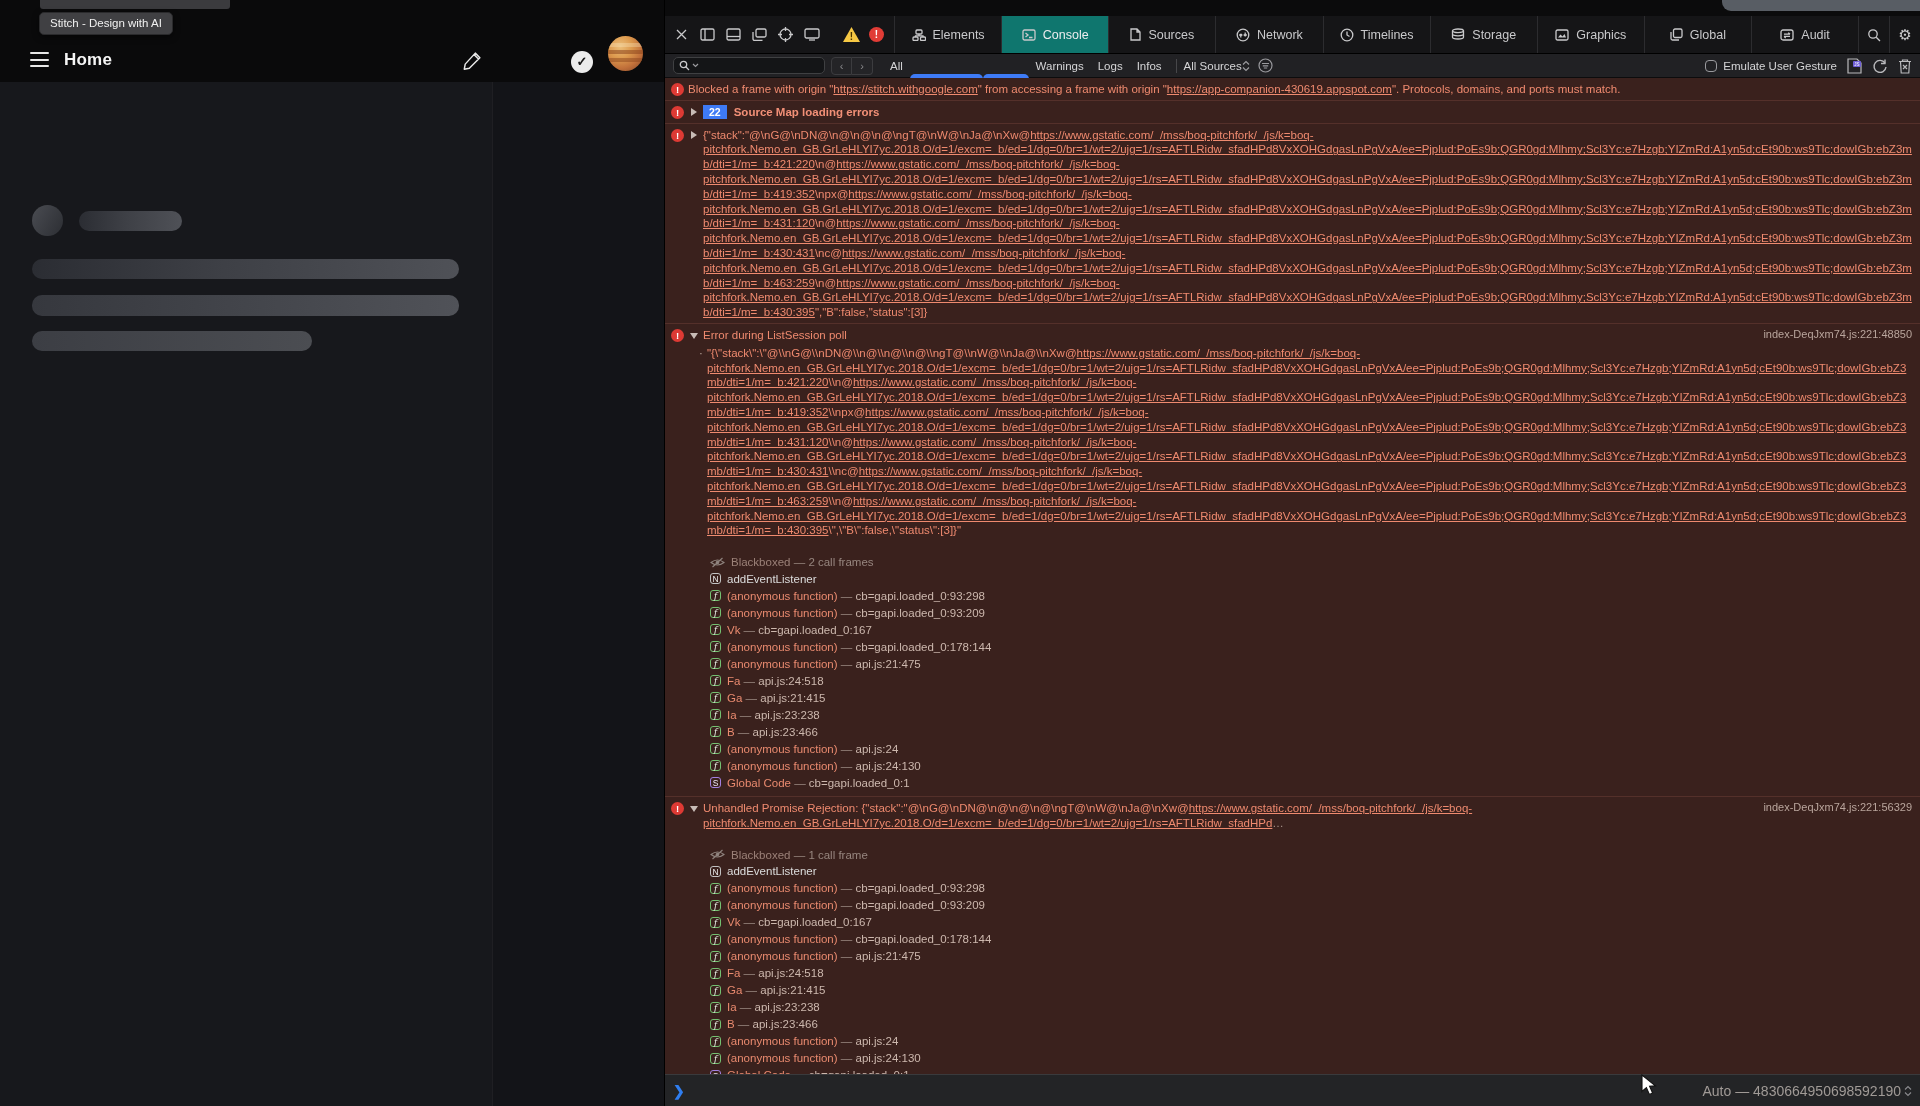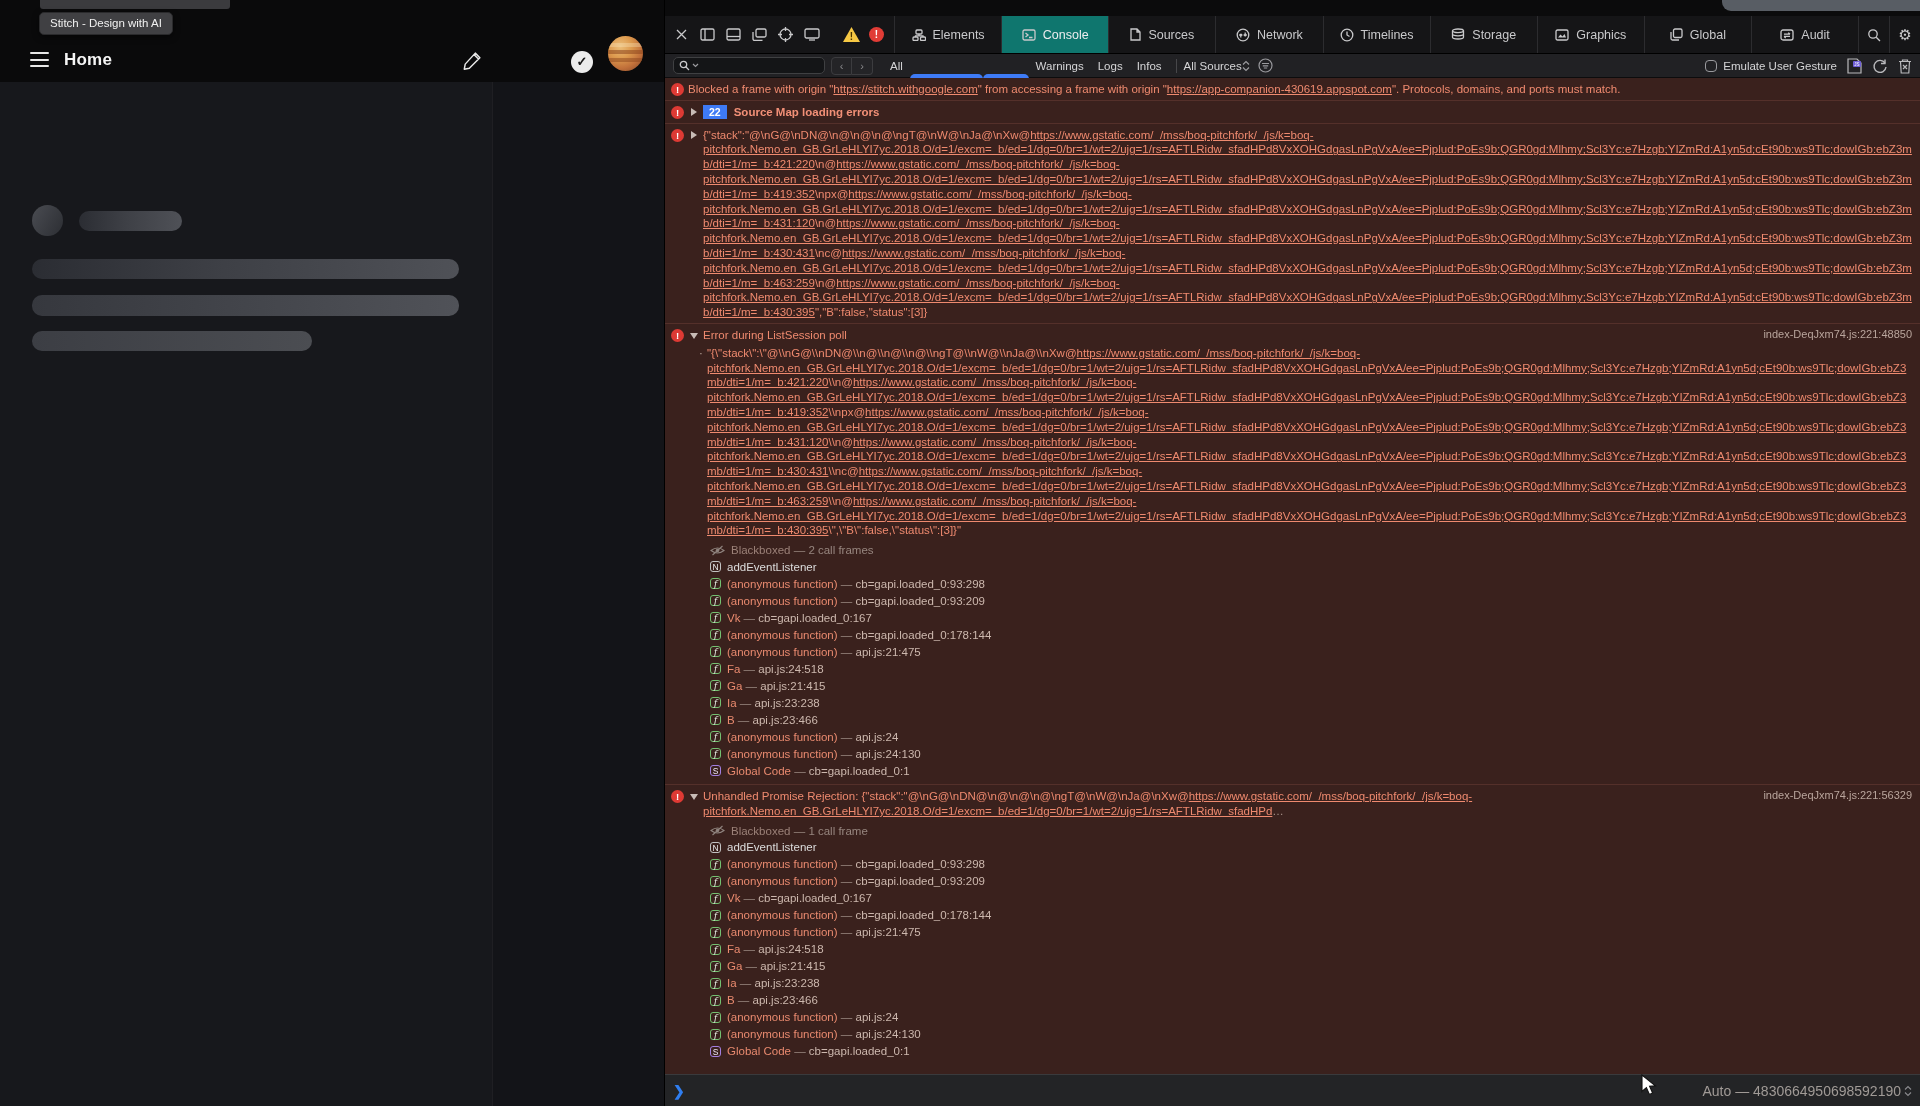--- a/index.html
+++ b/index.html
@@ -69,21 +69,21 @@
   .tri-d { width:0; height:0; border-top:6px solid #c8bcb6; border-left:4.5px solid transparent; border-right:4.5px solid transparent; margin:5px 5px 0 2px; flex:none; }
   .cbadge { background:#3e7af5; color:#fff; font-size:10.5px; font-weight:bold; border-radius:0; padding:0 6px; line-height:14px; margin:0 7px 0 0; flex:none; }
   .msg { color:#ef8a6f; line-height:14.8px; overflow-wrap:break-word; word-break:break-word; min-width:0; flex:1 1 auto; }
   .msg b { font-weight:bold; color:#f29077; }
   .lnk { text-decoration:underline; cursor:pointer; }
   .dim { color:#a79288; }
   .loc { position:absolute; right:8px; top:4px; color:#b9a59c; font-size:11px; }
   .bullet { width:12px; text-align:center; color:#b9a59c; flex:none; line-height:14.8px; }
   .grp { border-bottom:1px solid #54302a; }
   .frames { padding:1px 8px 5px 45px; }
-  .bbx { display:flex; align-items:center; height:16px; }
+  .bbx { display:flex; align-items:center; height:16px;margin-top:12px; }
   .bbx .eye { margin-right:6px; }
   .bbx-label { color:#9b8178; }
   .bbx-note { color:#97867f; }
   .frame { display:flex; align-items:center; height:17px; }
   .bdg { width:11px; height:11px; border-radius:3px; border:1px solid; font-size:8.5px; line-height:10px; text-align:center; margin-right:6px; flex:none; }
   .b-f { border-color:#74c070; color:#eef6ed; font-family:"DejaVu Serif", serif; font-style:italic; }
   .b-N { border-color:#c2c2c2; color:#ececec; }
   .b-S { border-color:#a27fe0; color:#f0eafb; }
   .fname { color:#e98a6f; }
   .fname-w { color:#dcdcdc; }

